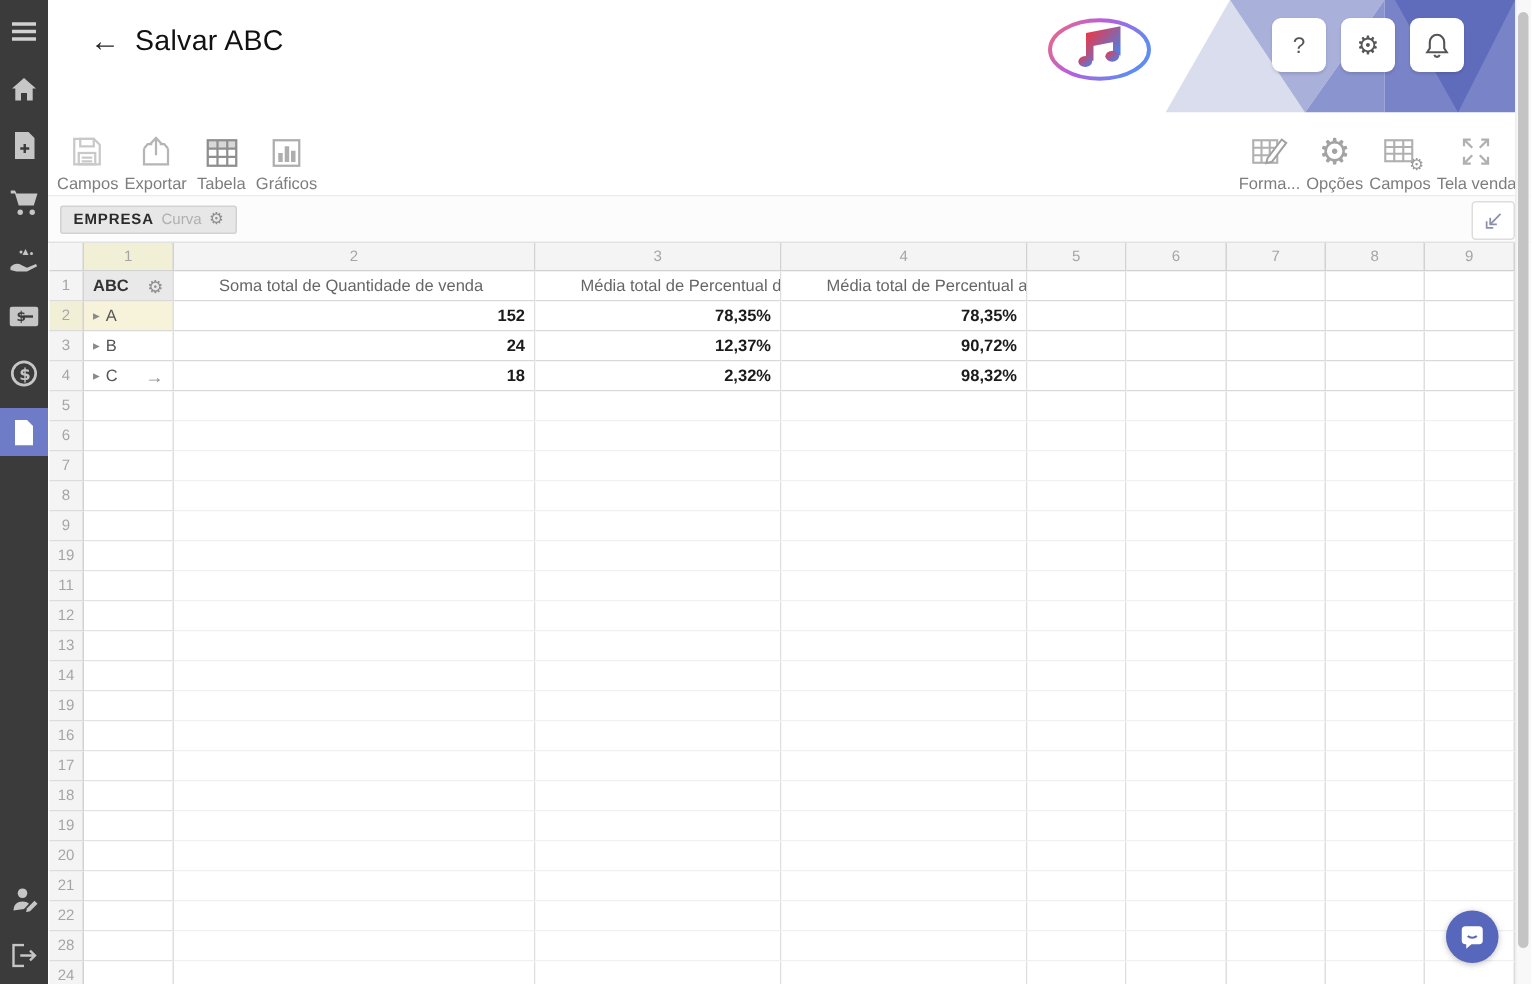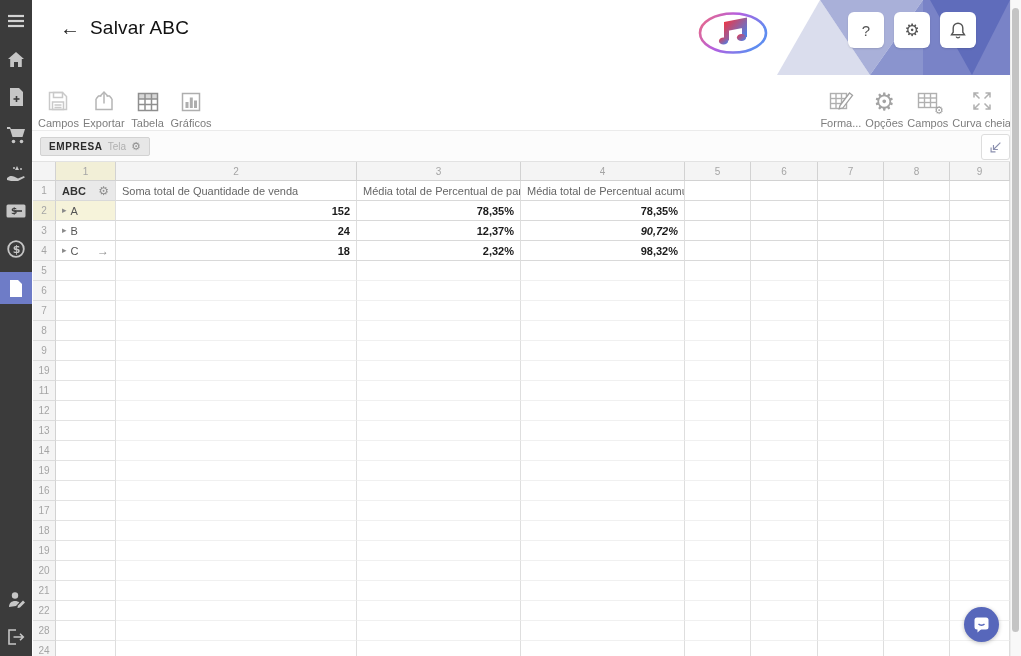--- a/index.html
+++ b/index.html
@@ -57,21 +57,21 @@
   .g-colnum{cursor:pointer;}
   .cream{background:#f2efd7 !important;}
   .g-cell{background:#fff;border-right:1px solid #dedede;border-bottom:1px solid #d9d9d9;
           font-size:11px;color:#555;display:flex;align-items:center;padding:0 6px;
           box-sizing:border-box;overflow:hidden;white-space:nowrap;cursor:default;}
   .g-cell.light{border-bottom-color:#f0f0f0;}
   .g-cell.g-c1.light{border-bottom-color:#e3e3e3;}
   .g-abc{background:#e9e9e9;}
   .abc-label{font-weight:bold;color:#333;flex:1;}
   .gear-s{font-size:12px;color:#8f8f8f;line-height:1;}
-  .g-h .hlbl{color:#666;flex:1;}
+  .g-h .hlbl{color:#666;flex:1;margin-left:24px;}
   .sel{background:#f6f3da;}
   .exp{color:#8a8a8a;font-size:9px;margin-right:4px;line-height:1;}
   .cat{color:#555;flex:1;}
   .drill{color:#8a8a8a;font-size:12px;line-height:1;}
   .val{justify-content:flex-end;font-weight:bold;color:#1b1b1b;}
   
   .scrollbar{position:absolute;right:0;top:0;width:11px;height:656px;background:#f8f8f8;
              border-left:1px solid #ededed;box-sizing:border-box;z-index:4;}
   .scroll-thumb{position:absolute;right:2px;top:8px;width:7px;height:624px;background:#c4c4c4;
                 border-radius:4px;cursor:pointer;}
@@ -308,29 +308,29 @@
           <span class="ticon">
             <svg width="24" height="24" viewBox="0 0 24 24">
                 <g fill="none" stroke="#b0b0b0" stroke-width="1.5">
                   <path d="M9.5 9.5L4 4M4 8.5V4h4.5"></path>
                   <path d="M14.5 9.5L20 4M15.5 4H20v4.5"></path>
                   <path d="M9.5 14.5L4 20M4 15.5V20h4.5"></path>
                   <path d="M14.5 14.5L20 20M20 15.5V20h-4.5"></path>
                 </g>
               </svg>
           </span>
-          <span class="lbl">Curva cheia</span>
+          <span class="lbl">Tela venda</span>
         </div>
       </div>
     </div>
 
     <div class="filterbar">
       <div class="chip">
         <span class="chip-name">EMPRESA</span>
-        <span class="chip-value">Tela</span>
+        <span class="chip-value">Curva</span>
         <span class="gear-sm">⚙</span>
       </div>
       <button class="collapse-btn">
         <svg width="17" height="17" viewBox="0 0 17 17">
             <g fill="none" stroke="#8a8fae" stroke-width="1.3">
               <path d="M14 3L6.2 10.8"></path>
               <path d="M6.2 5.8v5h5"></path>
               <path d="M3.5 8.5v5h5"></path>
             </g>
           </svg>
@@ -387,21 +387,21 @@
           <div class="g-cell" style="width: 60px; flex: 0 0 60px;"></div>
         </div>
         <div class="g-row">
           <div class="g-rownum">3</div>
           <div class="g-cell g-c1" style="width: 60px; flex: 0 0 60px;">
             <div class="exp">▸</div>
             <div class="cat">B</div>
           </div>
           <div class="g-cell val" style="width: 241px; flex: 0 0 241px;">24</div>
           <div class="g-cell val" style="width: 164px; flex: 0 0 164px;">12,37%</div>
-          <div class="g-cell val" style="width: 164px; flex: 0 0 164px; font-style: italic;">90,72%</div>
+          <div class="g-cell val" style="width: 164px; flex: 0 0 164px;">90,72%</div>
           <div class="g-cell" style="width: 66px; flex: 0 0 66px;"></div>
           <div class="g-cell" style="width: 67px; flex: 0 0 67px;"></div>
           <div class="g-cell" style="width: 66px; flex: 0 0 66px;"></div>
           <div class="g-cell" style="width: 66px; flex: 0 0 66px;"></div>
           <div class="g-cell" style="width: 60px; flex: 0 0 60px;"></div>
         </div>
         <div class="g-row">
           <div class="g-rownum">4</div>
           <div class="g-cell g-c1" style="width: 60px; flex: 0 0 60px;">
             <div class="exp">▸</div>

